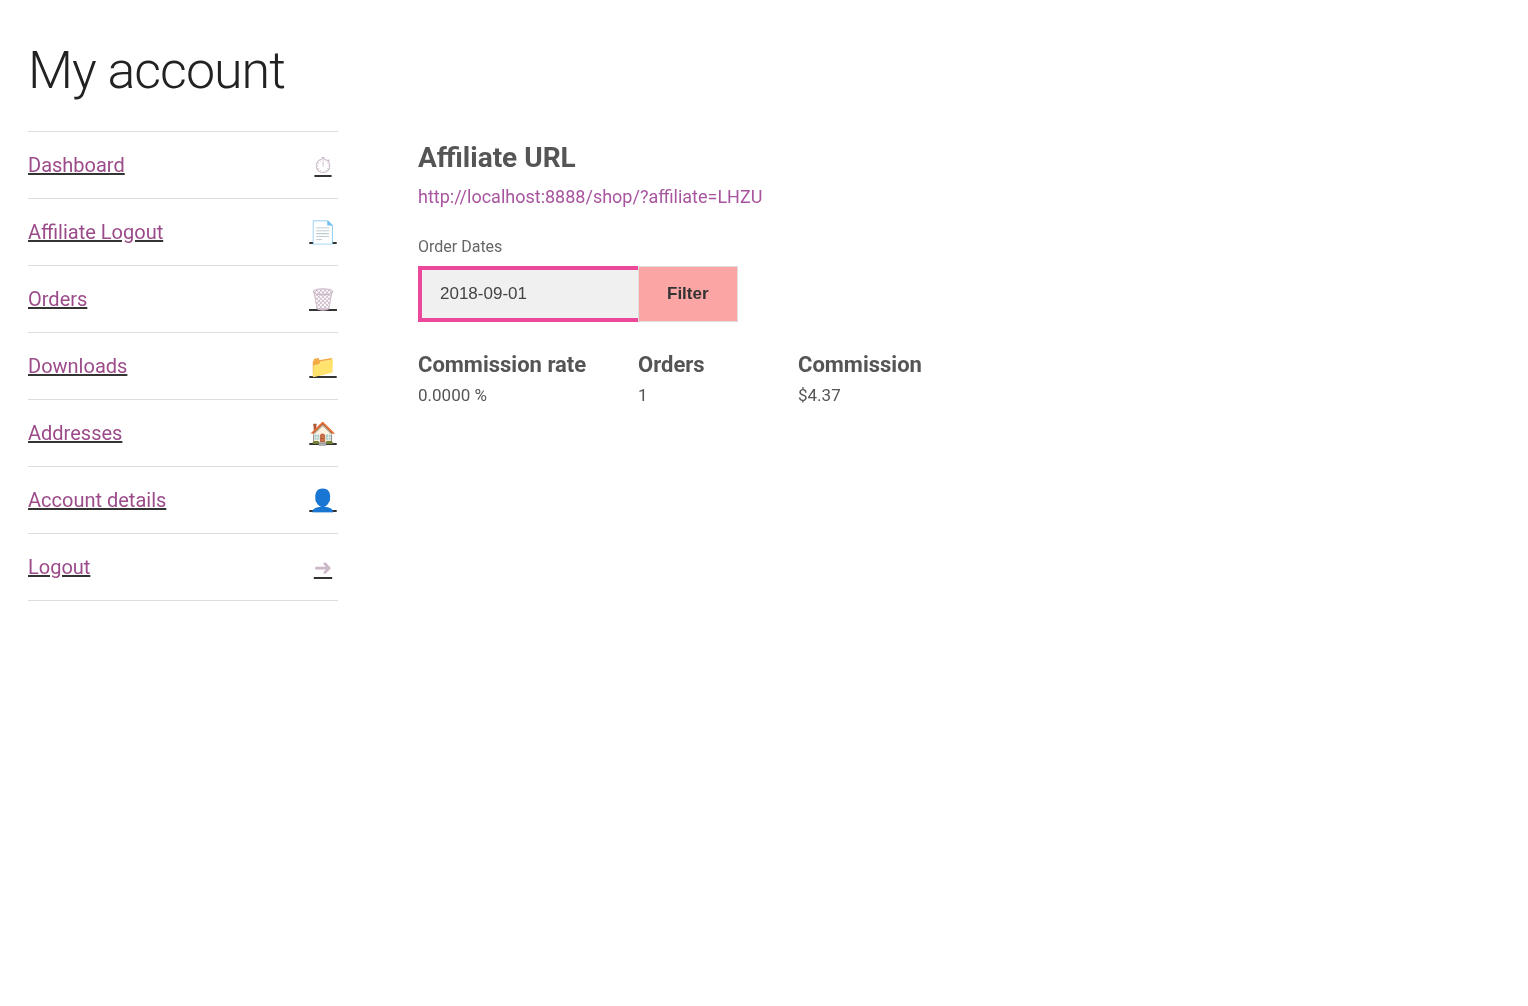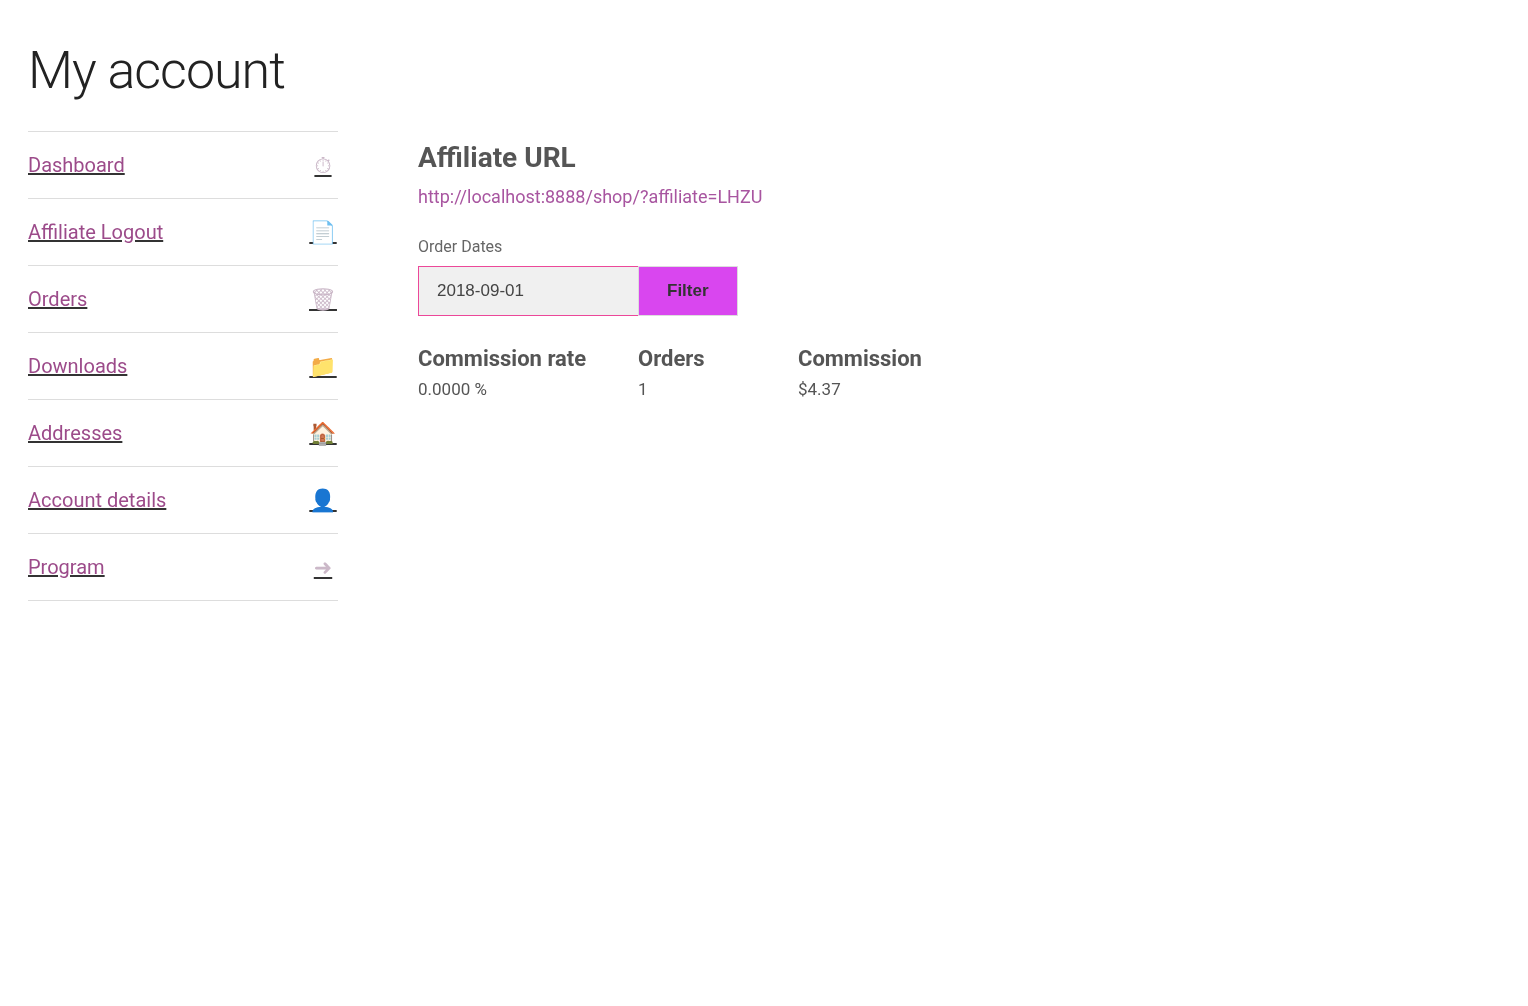--- a/index.html
+++ b/index.html
@@ -82,33 +82,33 @@
       margin-bottom: 10px;
       margin-top: 28px;
     }
     .date-filter-row {
       display: flex;
       gap: 0;
       margin-bottom: 30px;
     }
     .date-input {
       background: #f0f0f0;
-      border: 1px solid #ec4899;
+      border: 4px solid #ec4899;
       padding: 14px 18px;
       font-size: 17px;
       color: #444;
       width: 220px;
       outline: none;
       cursor: text;
     }
     .date-input:first-child {
       border-right: none;
     }
     .filter-button {
-      background: #d946ef;
+      background: #fca5a5;
       border: 1px solid #ddd;
       padding: 14px 28px;
       font-size: 17px;
       font-weight: 700;
       color: #333;
       cursor: pointer;
       white-space: nowrap;
     }
     .stats-grid {
       display: grid;
@@ -177,21 +177,21 @@
       </a>
       <hr class="sidebar-divider">
 
       <a class="sidebar-item" href="#">
         <span class="sidebar-item-label">Account details</span>
         <span class="sidebar-item-icon icon-account"></span>
       </a>
       <hr class="sidebar-divider">
 
       <a class="sidebar-item" href="#">
-        <span class="sidebar-item-label">Program</span>
+        <span class="sidebar-item-label">Logout</span>
         <span class="sidebar-item-icon icon-logout"></span>
       </a>
       <hr class="sidebar-divider">
     </nav>
 
     <div class="main-content">
       <h2 class="section-title">Affiliate URL</h2>
       <a class="affiliate-url-link" href="#">http://localhost:8888/shop/?affiliate=LHZU</a>
 
       <p class="order-dates-label">Order Dates</p>

